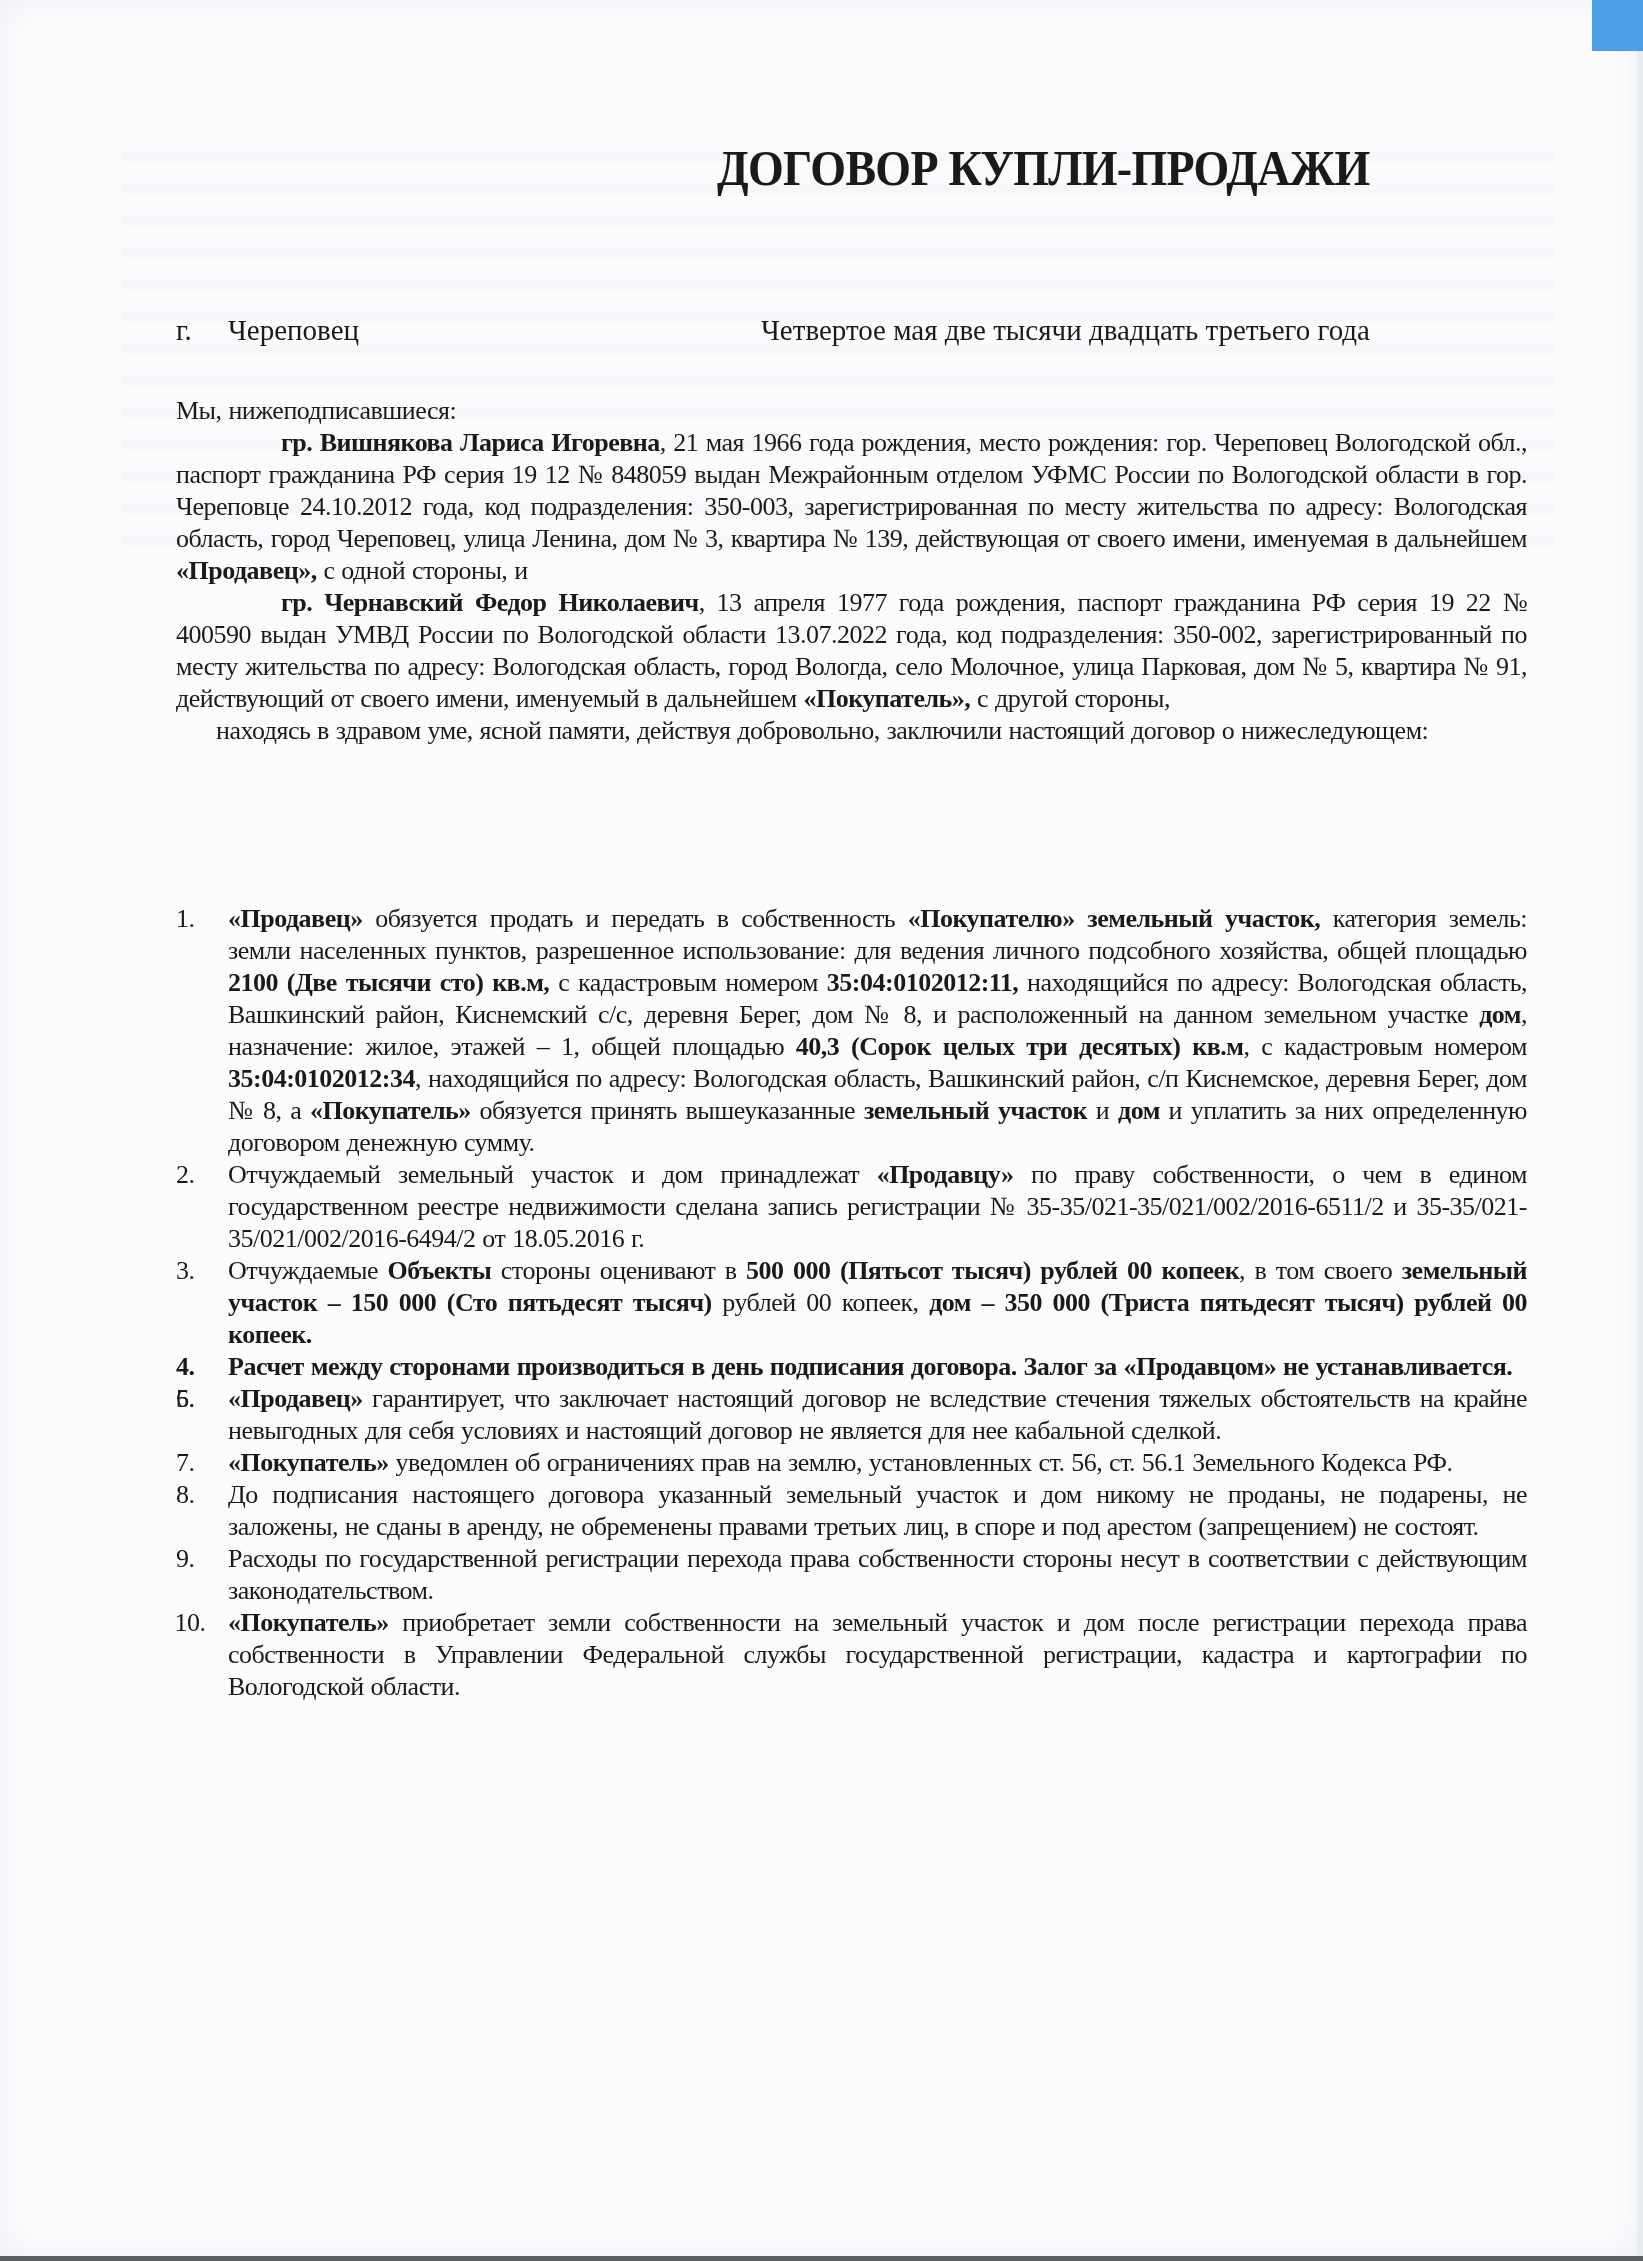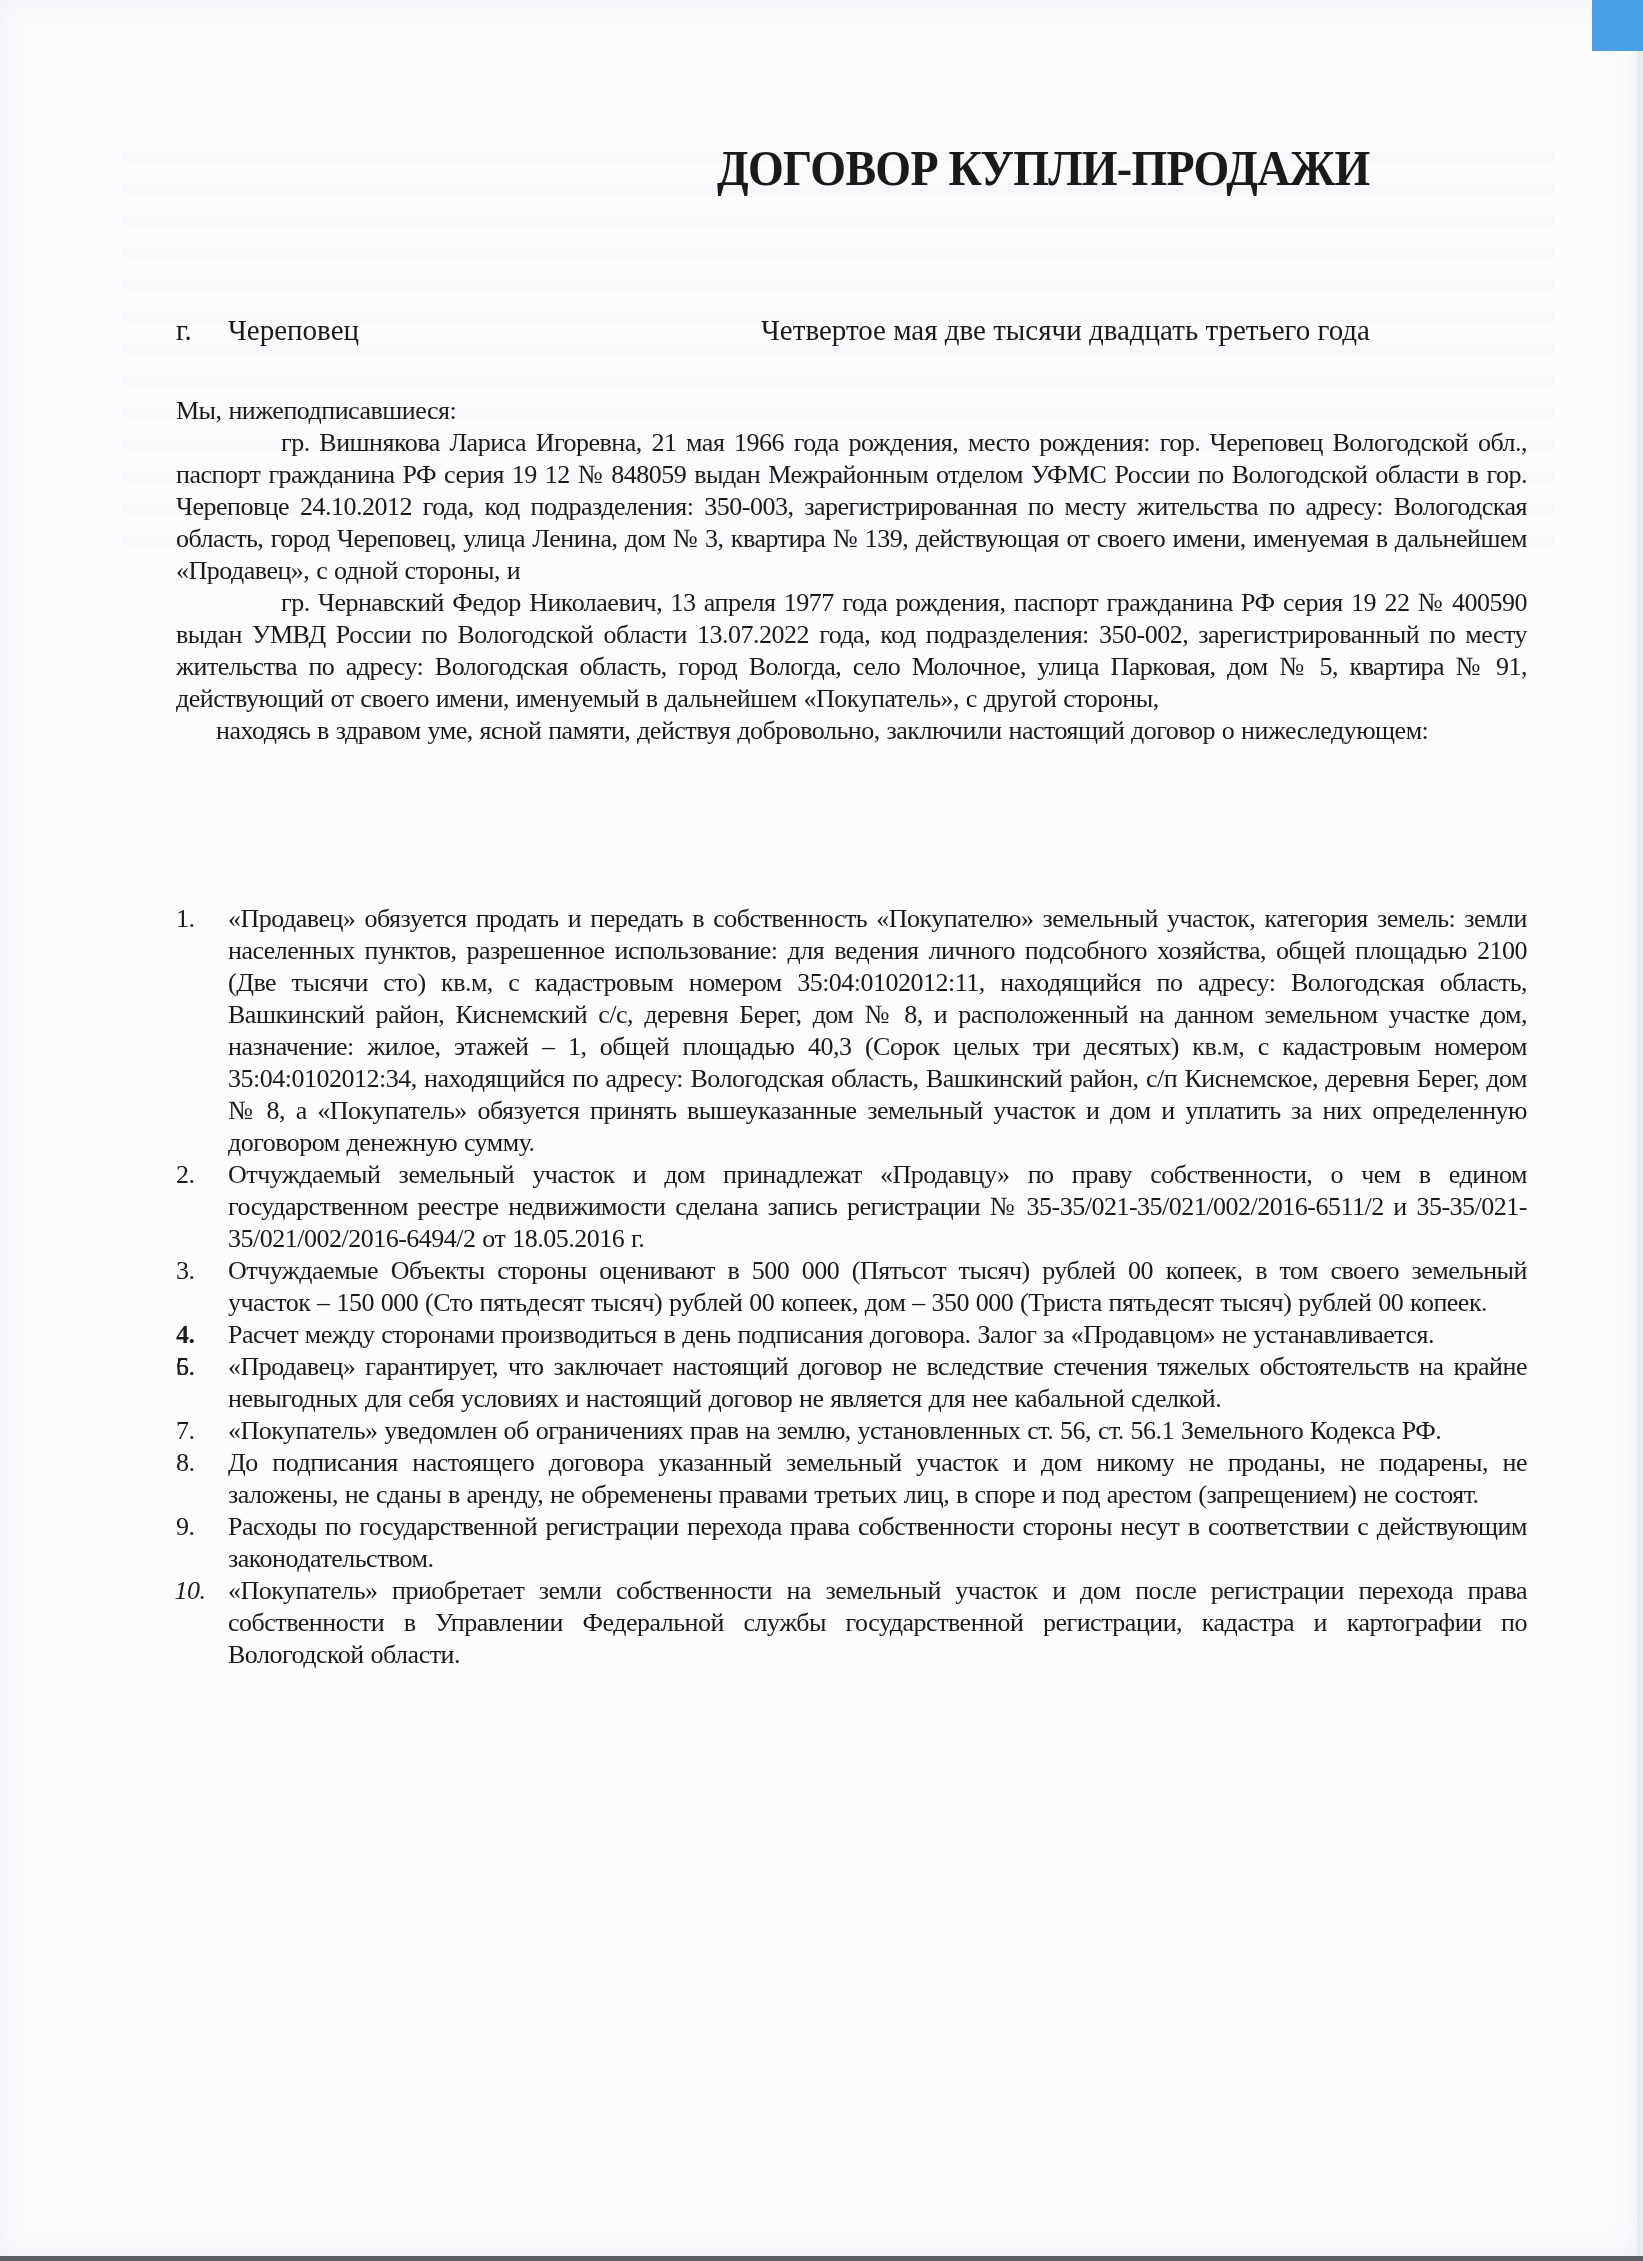--- a/index.html
+++ b/index.html
@@ -59,22 +59,22 @@
   .intro p { margin: 0; }
   .indent { text-indent: 105px; }
   .indent-small { text-indent: 40px; }
 
   .clauses {
     position: absolute; left: 176px; top: 903px; width: 1351px;
     margin: 0; padding: 0; list-style: none;
   }
   .clause { position: relative; padding-left: 52px; margin: 0; }
   .clause-num { position: absolute; left: 0; top: 0; }
-  .clause-num.wide { left: -1.6px; font-style: italic; }
-  b { font-weight: normal; }
+  .clause-num.wide { left: -1.6px; }
+  b { font-weight: bold; }
 </style>
 </head>
 <body>
 
 <div class="paper"></div>
 <div class="bleed"></div>
 <div class="blue-tab"></div>
 <div class="right-strip"></div>
 <div class="bottom-strip"></div>
 

